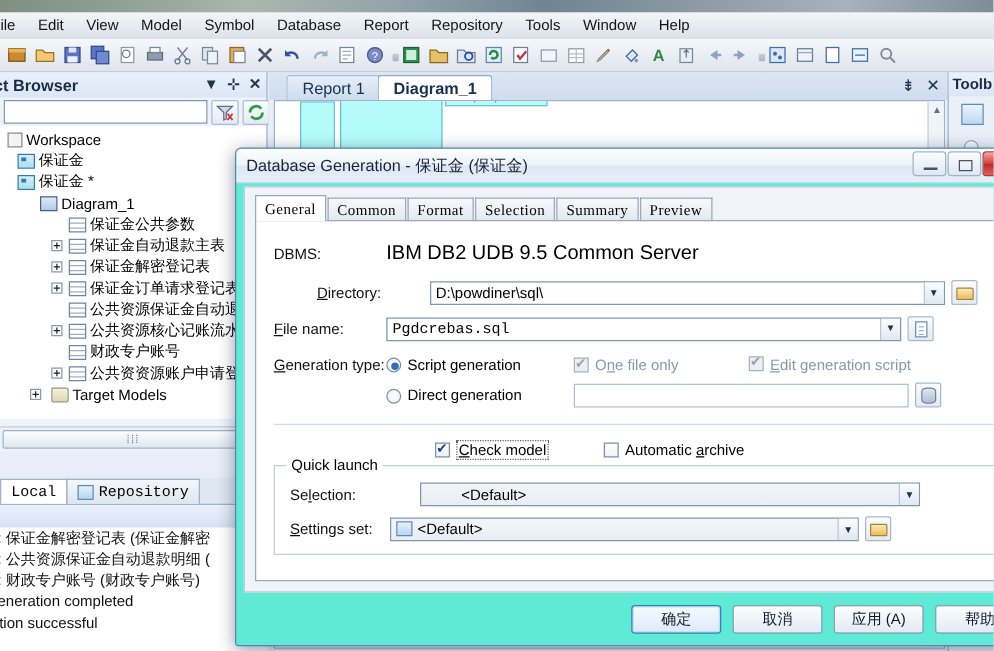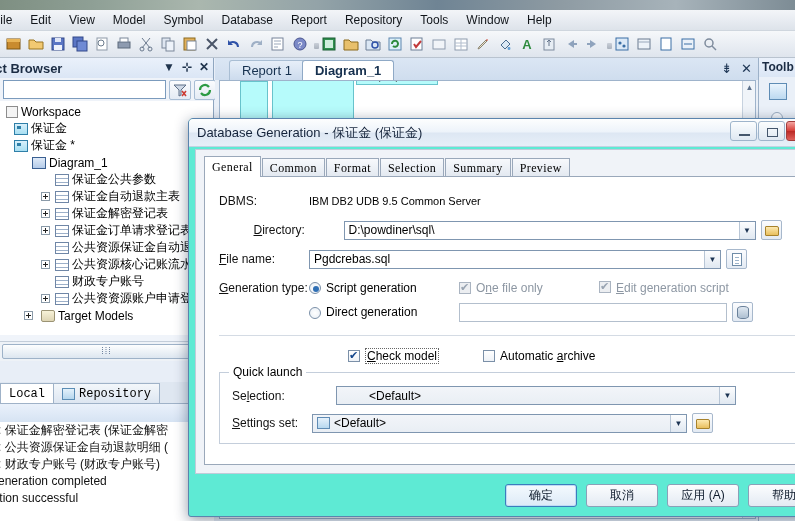--- a/index.html
+++ b/index.html
@@ -815,37 +815,37 @@
           </div>
         <div class="dtab">
             <span>Preview</span>
           </div>
       </div>
 
       <div class="dpanel">
 
         <div class="frow" style="margin-top:17px;">
           <div class="flbl">DBMS:</div>
-          <div style="font-size:11px;text-align:right;">IBM DB2 UDB 9.5 Common Server</div>
+          <div style="font-size:16px;text-align:right;">IBM DB2 UDB 9.5 Common Server</div>
         </div>
 
         <div class="frow" style="margin-top:12px;justify-content:center;">
           <div class="flbl"><span class="u">D</span>irectory:</div>
           <div class="combo" style="width:412px;">
             <span>D:\powdiner\sql\</span>
             <span class="caret">▼</span>
           </div>
           <div class="sqbtn">
               <i class="fld"></i>
             </div>
         </div>
 
         <div class="frow" style="margin-top:9px;">
           <div class="flbl"><span class="u">F</span>ile name:</div>
-          <div class="combo" style="width:412px;">
+          <div class="combo" style="width:412px;font-family:Liberation Mono, monospace;">
             <span>Pgdcrebas.sql</span>
             <span class="caret">▼</span>
           </div>
           <div class="sqbtn">
               <i class="page"></i>
             </div>
         </div>
 
         <div class="frow" style="margin-top:12px;">
           <div class="flbl"><span class="u">G</span>eneration type:</div>

